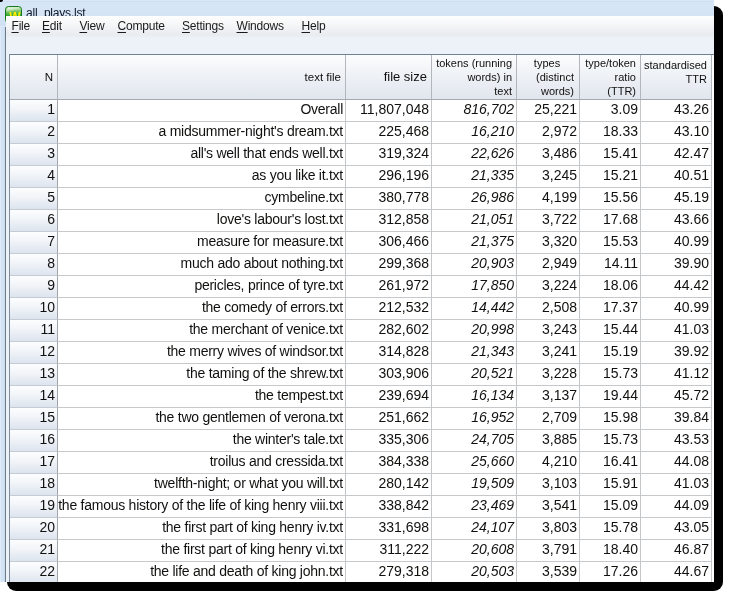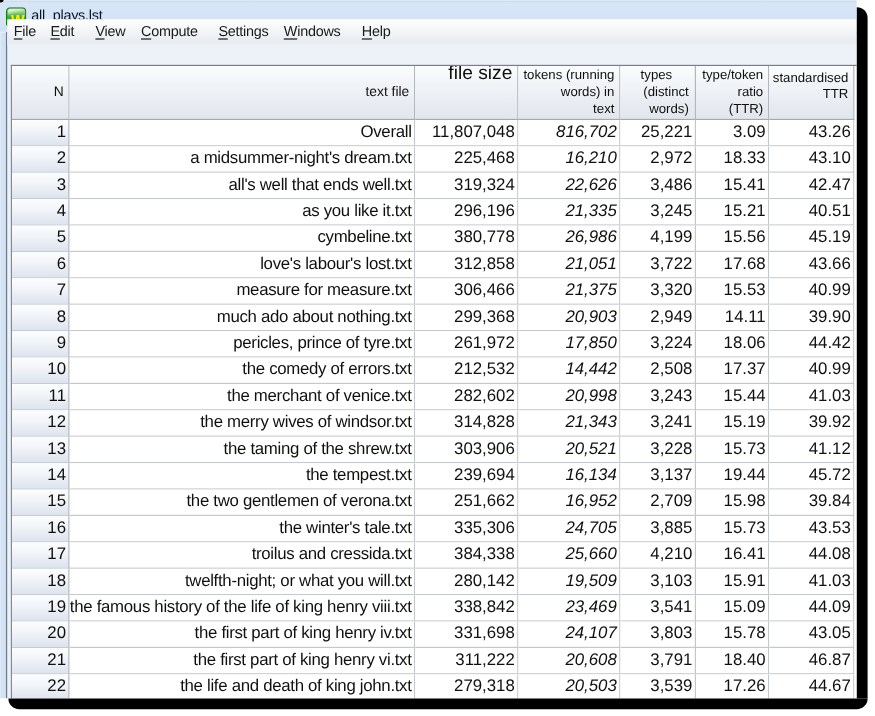--- a/index.html
+++ b/index.html
@@ -77,21 +77,21 @@
  </div>
  <div id="tbl">
   <div class="hrow">
     <div class="h hN">
           <div style="top:15px;font-size:11.5px">N</div>
         </div>
     <div class="h h1">
           <div style="top:15px;font-size:11.5px">text file</div>
         </div>
     <div class="h h2">
-          <div style="top:0;font-size:16px">file size</div>
+          <div style="top:15px;font-size:13px">file size</div>
         </div>
     <div class="h h3">
           <div style="top:0.5px">tokens (running<br>words) in<br>text</div>
         </div>
     <div class="h h4">
           <div style="top:0.5px; left:3px; right:5px;">
       <div style="position:static;text-align:center">types</div>
       <div style="position:static;text-align:right">(distinct<br>words)</div>
           </div>
         </div>

